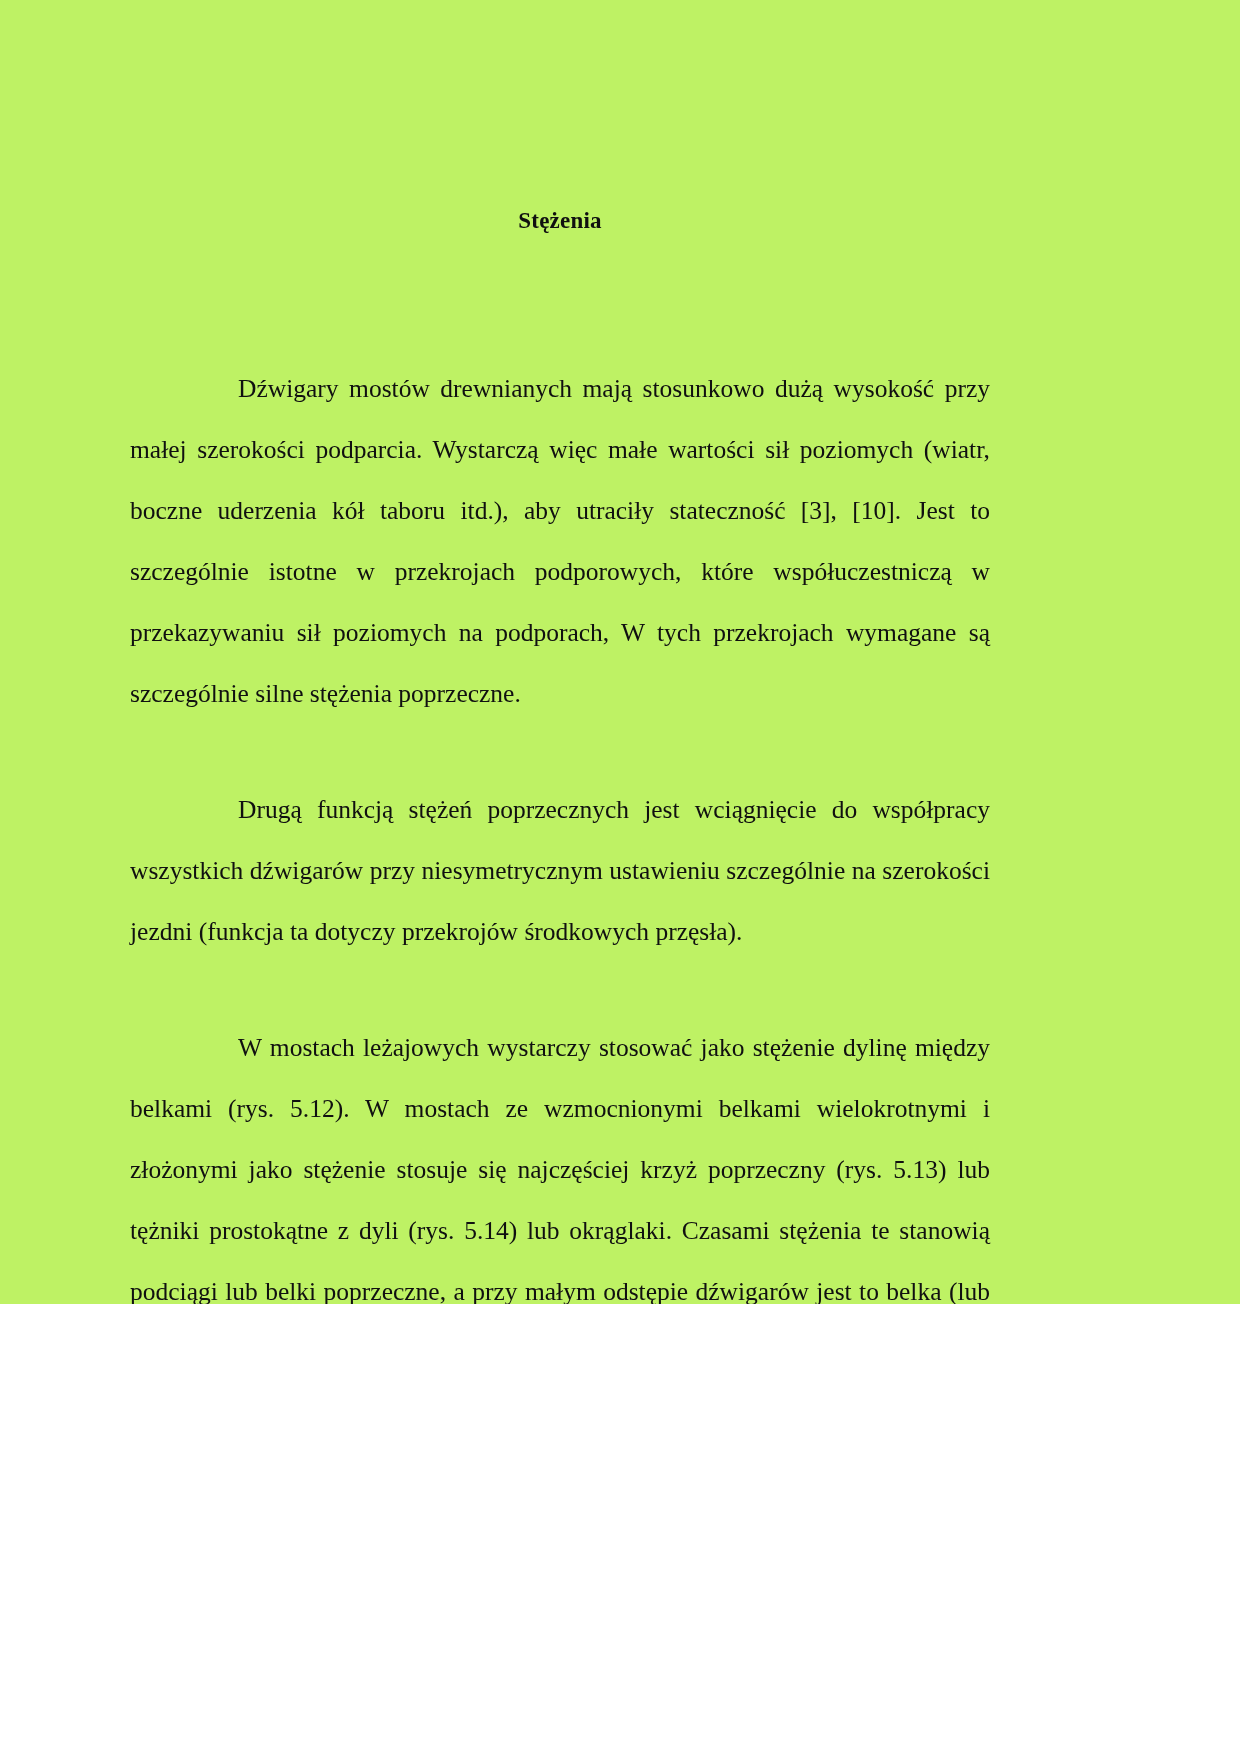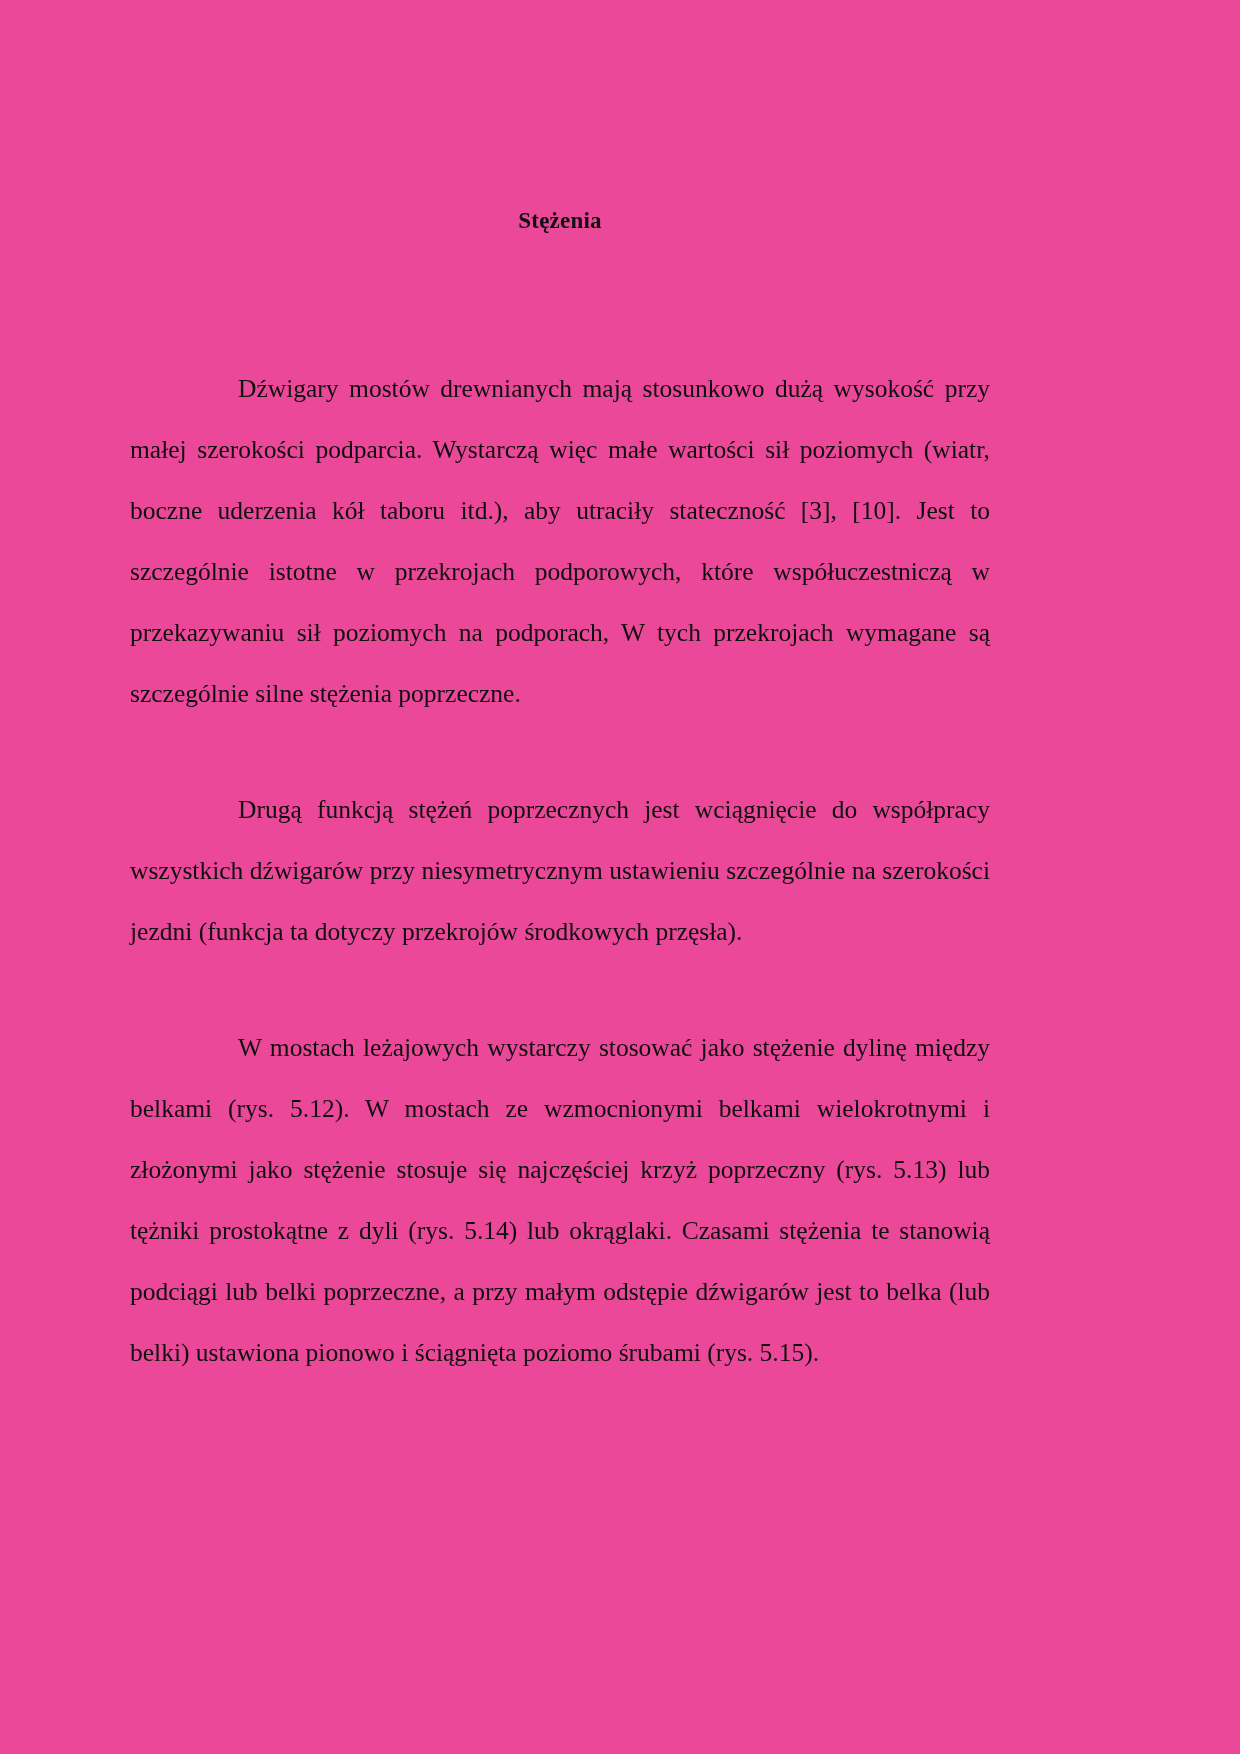--- a/index.html
+++ b/index.html
@@ -2,22 +2,22 @@
 <html lang="pl"><head>
 <meta charset="utf-8">
 <style>
   html, body {
     margin: 0;
     padding: 0;
     background: #ffffff;
   }
   .page {
     width: 1240px;
-    height: 1754px;
-    background: #ec4899;
+    height: 1304px;
+    background: #bef264;
     position: relative;
     box-sizing: border-box;
     font-family: "Liberation Serif", serif;
     color: #101010;
     overflow: hidden;
   }
   .content {
     position: absolute;
     left: 130px;
     top: 0;

